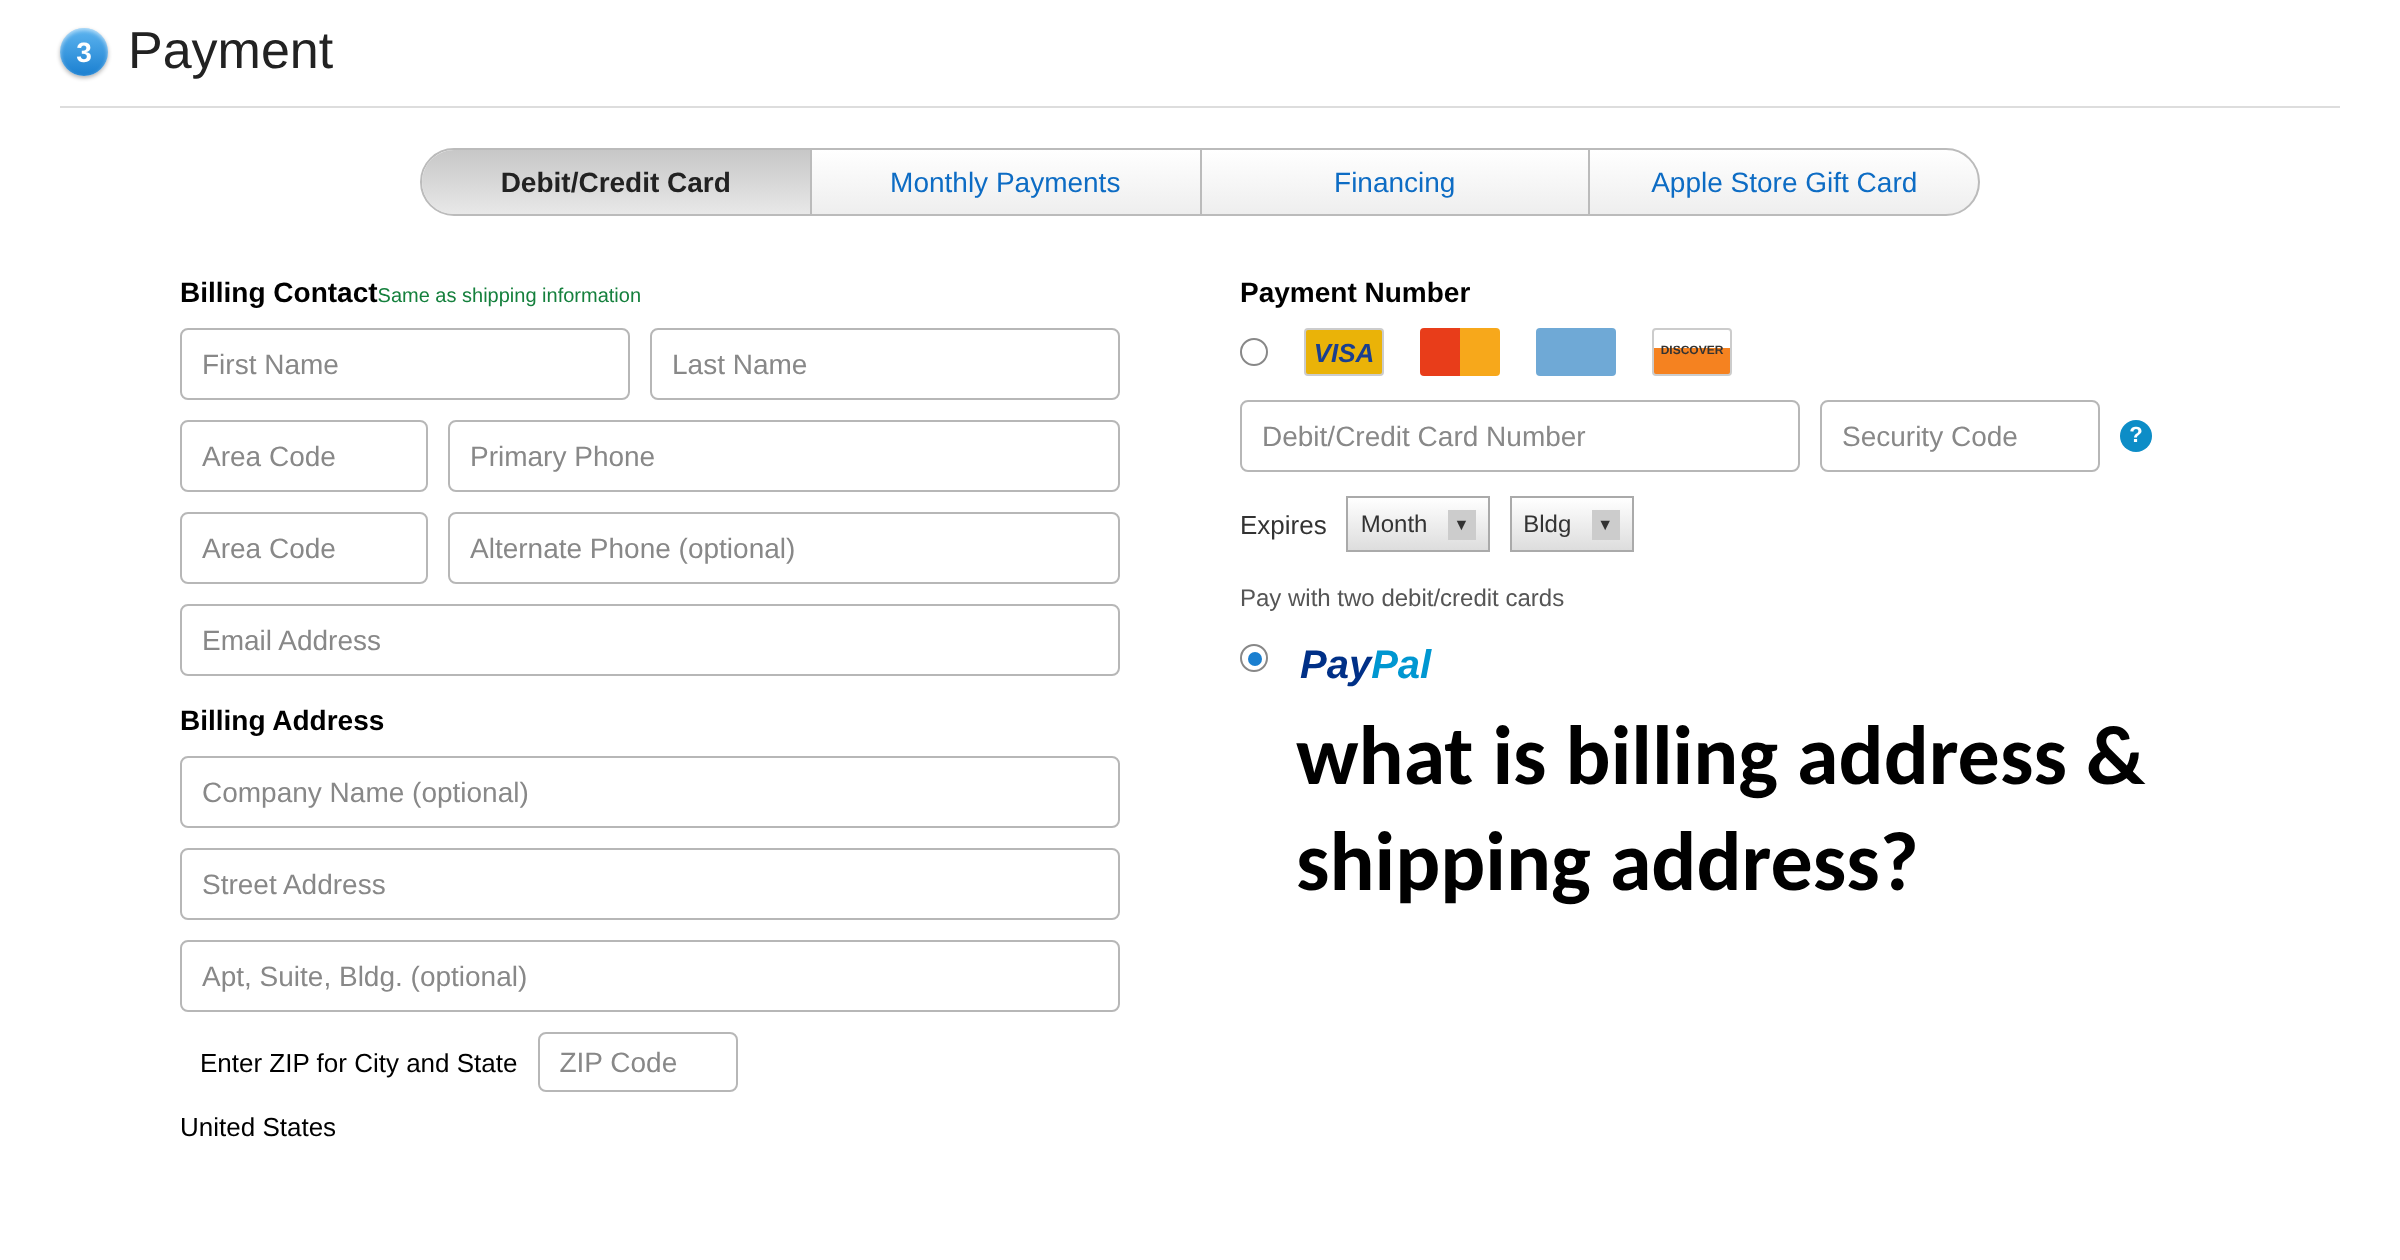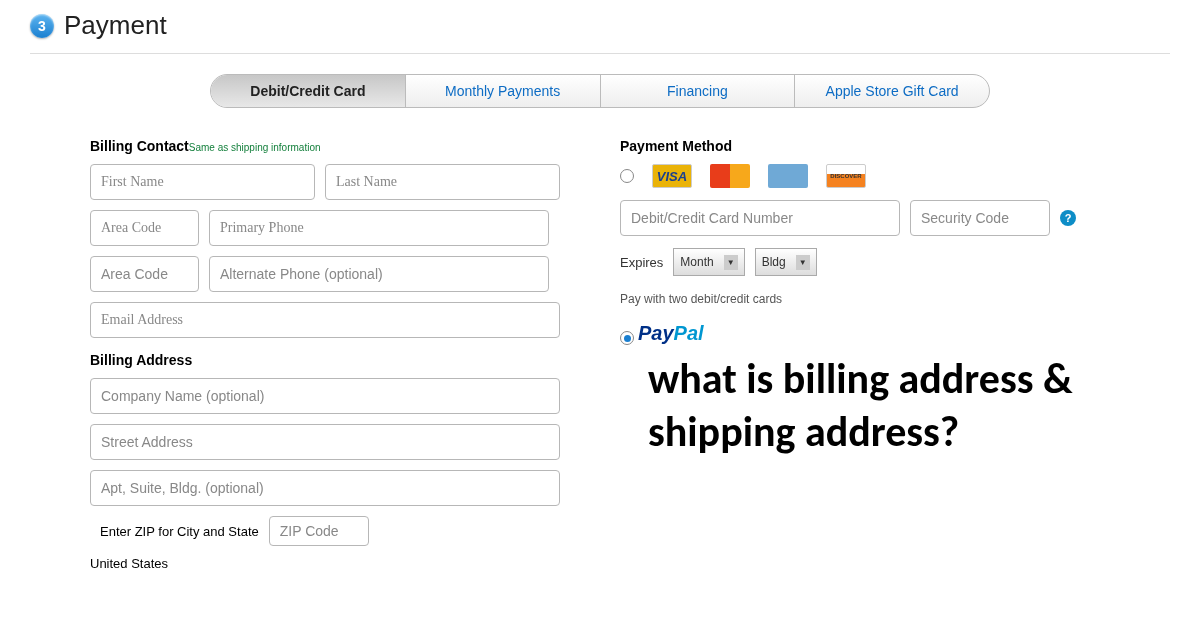--- a/index.html
+++ b/index.html
@@ -14,41 +14,41 @@
 .tab.active { background: linear-gradient(#c7c7c7,#e8e8e8); color: #222; font-weight: 600; }
 .cols { display: flex; gap: 60px; padding: 0 60px; }
 .col-left { width: 470px; }
 .col-right { flex: 1; }
 .section-title { font-weight: bold; font-size: 14px; color: #000; margin: 6px 0 10px; }
 .row-head { display: flex; justify-content: flex-start; align-items: baseline; }
 .link { color: #15803d; font-size: 10px; cursor: pointer; }
 .frow { display: flex; gap: 10px; margin-bottom: 10px; }
 input[type=text] { height: 36px; border: 1px solid #b7b7b7; border-radius: 4px; padding: 0 10px; font-size: 14px; color: #666; background: #fff; }
 input[type=text]::placeholder { color: #888; }
-.req { background: #fdf9dc; font-family: Liberation Serif, serif; } .w-120 { width: 109px; } .w-340 { width: 340px; } .w-470 { width: 470px; } .w-100 { width: 100px; }
+.req { background: #fdf9dc; } .w-120 { width: 124px; } .w-340 { width: 340px; } .w-470 { width: 470px; } .w-100 { width: 100px; }
 .zip-row { display: flex; align-items: center; gap: 10px; margin: 6px 0 10px 10px; font-size: 13px; color: #000; }
 .country { margin-left: 0; font-size: 13px; color: #000; }
 .pm-row { display: flex; align-items: center; gap: 18px; margin-bottom: 12px; }
 .radio { width: 14px; height: 14px; border: 1px solid #888; border-radius: 50%; background: #fff; display: inline-flex; align-items: center; justify-content: center; }
 .radio .dot { width: 7px; height: 7px; border-radius: 50%; background: #1a7fd0; display: none; }
 .radio.on .dot { display: block; }
 .cards { display: flex; gap: 18px; }
 .card-ic { width: 40px; height: 24px; border-radius: 2px; display: flex; align-items: center; justify-content: center; font-size: 9px; font-weight: bold; color: #fff; }
 .visa { background: #eab308; border: 1px solid #ccc; color: #1a3f8f; font-style: italic; font-size: 13px; }
 .mc { background: linear-gradient(90deg,#e83d1a 50%,#f7a81b 50%); }
 .amex { background: #6fa9d6; }
 .disc { background: linear-gradient(#fff 40%,#f58220 40%); border: 1px solid #ccc; color: #333; font-size: 6px; }
 .cc-row { display: flex; align-items: center; gap: 10px; margin-bottom: 12px; }
 .cc-num { width: 280px; } .cc-sec { width: 140px; }
 .help-ic { width: 16px; height: 16px; border-radius: 50%; background: #0d8dc7; color: #fff; font-size: 11px; display: flex; align-items: center; justify-content: center; font-weight: bold; }
 .exp-row { display: flex; align-items: center; gap: 10px; font-size: 13px; margin-bottom: 16px; }
 .sel { height: 28px; border: 1px solid #aaa; background: linear-gradient(#fff,#ddd); display: inline-flex; align-items: center; padding: 0 6px; gap: 6px; font-size: 12px; cursor: pointer; }
 .sel::after { content: "▼"; font-size: 8px; color: #333; background: #ccc; padding: 3px 3px; margin-left: 4px; }
 .paytwo { font-size: 12px; color: #555; margin-bottom: 16px; }
-.pp-row { display: flex; align-items: flex-end; gap: 4px; margin-bottom: 8px; }
+.pp-row { display: flex; align-items: flex-start; gap: 16px; margin-bottom: 8px; }
 .paypal { font-size: 20px; font-weight: bold; font-style: italic; }
 .paypal .p1 { color: #003087; } .paypal .p2 { color: #0097d1; }
 .overlay-q { font-family: Calibri, Arial, sans-serif; font-size: 42px; font-weight: bold; color: #000; line-height: 1.25; margin-top: 2px; margin-left: 28px; }
 </style>
 </head>
 <body>
 
 <div class="page">
   <div class="header">
     <div class="step-badge">3</div>
@@ -95,21 +95,21 @@
           <input type="text" class="w-470" placeholder="Apt, Suite, Bldg. (optional)" style="">
         </div>
       <div class="zip-row">
         <span>Enter ZIP for City and State</span>
         <input type="text" class="w-100" style="height: 30px;" placeholder="ZIP Code">
       </div>
       <div class="country">United States</div>
     </div>
 
     <div class="col-right">
-      <div class="section-title" style="margin-top:6px">Payment Method</div>
+      <div class="section-title" style="margin-top:6px">Payment Number</div>
       <div class="pm-row">
         <span class="radio"></span>
         <div class="cards">
           <div class="card-ic visa">VISA</div>
           <div class="card-ic mc"></div>
           <div class="card-ic amex"></div>
           <div class="card-ic disc">DISCOVER</div>
         </div>
       </div>
       <div class="cc-row">

